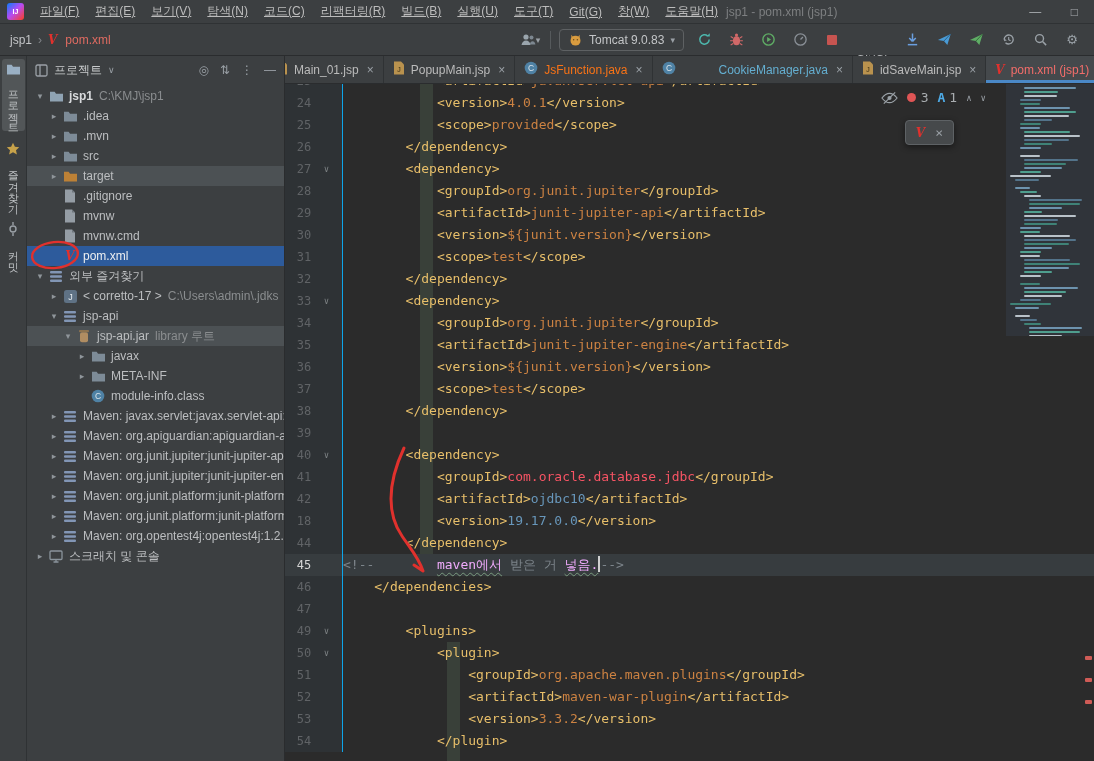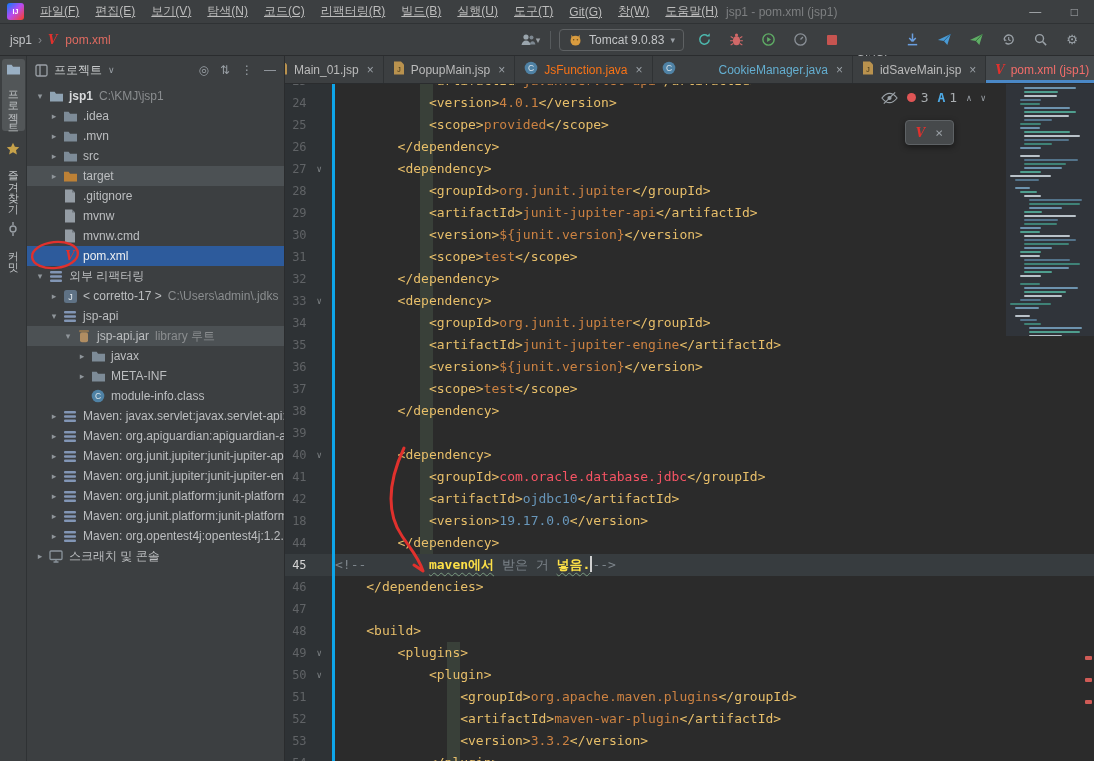--- a/index.html
+++ b/index.html
@@ -62,32 +62,32 @@
   .tab{display:flex;align-items:center;gap:6px;padding:0 9px;border-right:1px solid #2f3234;white-space:nowrap;}
   .tab.cut{margin-left:-18px;}
   .tab.active{background:#45494c;box-shadow:inset 0 -3px 0 #4a88c7;}
   .tab .close{color:#9aa0a6;font-size:12px;margin-left:2px;}
   .tab-overflow{margin-left:auto;padding:0 11px;display:flex;align-items:center;color:#9aa0a6;font-size:10px;}
 
   .editor{flex:1;position:relative;overflow:hidden;font-family:"DejaVu Sans Mono","Liberation Mono",monospace;font-size:13px;}
   .code-pane{position:absolute;top:-14px;left:0;right:0;z-index:2;}
   .row{display:flex;height:22px;line-height:22px;}
   .row.caret-row{background:#373c3f;}
-  .gutter{width:50px;flex:none;display:flex;background:#2e3235;border-right:3px solid #0ea5e9;}
+  .gutter{width:58px;flex:none;display:flex;background:#2e3235;border-right:1px solid #0ea5e9;}
   .row.caret-row .gutter{background:#373c3f;}
   .num{width:28px;text-align:right;color:#606366;font-size:12px;}
   .caret-row .num{color:#d4d4d4;}
   .fold{width:33px;text-align:center;color:#7c8184;font-size:9px;line-height:22px;}
   .codeln{flex:1;white-space:pre;color:#a9b7c6;}
   .s-tag{color:#e8bf6a}
   .s-txt{color:#cc8242}
   .s-err{color:#f75464}
   .s-val{color:#6897bb}
   .s-com{color:#7d858b}
-  .s-typ{color:#fde047;text-decoration:underline wavy #7a9a7e 1px;text-underline-offset:3px;font-weight:bold;}
+  .s-typ{color:#f0abfc;text-decoration:underline wavy #7a9a7e 1px;text-underline-offset:3px;}
   .caret{display:inline-block;width:2px;height:16px;background:#d0d0d0;vertical-align:-3px;}
 
   .iband{position:absolute;width:13px;background:rgba(110,140,110,.22);z-index:1;}
   .minimap{position:absolute;top:0;right:0;width:88px;height:252px;background:#30343a;z-index:3;padding:3px 3px 0 4px;overflow:hidden;}
   .mmbar{height:2px;margin-bottom:2px;border-radius:1px;}
   .insp{position:absolute;top:6px;right:108px;display:flex;align-items:center;gap:9px;z-index:5;color:#a9adb0;}
   .err-dot{width:9px;height:9px;border-radius:50%;background:#e05555;display:inline-block;margin-right:-4px;}
   .typo-a{color:#4eaae5;font-weight:bold;margin-right:-5px;}
   .chev{font-size:9px;color:#9aa0a6;}
   .mpop{position:absolute;top:36px;right:140px;background:#46494b;border:1px solid #5e6265;border-radius:4px;
@@ -341,21 +341,21 @@
         </div>
         <div class="trow" style="padding-left: 6px;">
           <span class="arrow">▾</span>
           <span class="ticon">
             <svg width="14" height="13" viewBox="0 0 14 13">
               <rect x="1" y="1" width="12" height="2.6" rx="1" fill="#8296b5"></rect>
               <rect x="1" y="5.2" width="12" height="2.6" rx="1" fill="#8296b5"></rect>
               <rect x="1" y="9.4" width="12" height="2.6" rx="1" fill="#8296b5"></rect>
             </svg>
           </span>
-          <span class="tlabel">외부 리팩터링</span>
+          <span class="tlabel">외부 즐겨찾기</span>
         </div>
         <div class="trow" style="padding-left: 20px;">
           <span class="arrow">▸</span>
           <span class="ticon">
             <svg width="13" height="13" viewBox="0 0 13 13">
               <rect width="13" height="13" rx="2.5" fill="#5f7285"></rect>
               <text x="6.5" y="10" font-size="9" text-anchor="middle" fill="#e6ebef" font-family="sans-serif">J</text>
             </svg>
           </span>
           <span class="tlabel">&lt; corretto-17 &gt;</span>
@@ -722,27 +722,20 @@
               <span class="fold"></span>
             </div>
             <div class="codeln" style="padding-left: 4ch;"><span class="s-tag">&lt;/dependencies&gt;</span></div>
           </div>
           <div class="row">
             <div class="gutter">
               <span class="num">47</span>
               <span class="fold"></span>
             </div>
             <div class="codeln" style="padding-left: 0ch;"></div>
-          </div>
-          <div class="row">
-            <div class="gutter">
-              <span class="num">48</span>
-              <span class="fold"></span>
-            </div>
-            <div class="codeln" style="padding-left: 4ch;"><span class="s-tag">&lt;build&gt;</span></div>
           </div>
           <div class="row">
             <div class="gutter">
               <span class="num">49</span>
               <span class="fold">∨</span>
             </div>
             <div class="codeln" style="padding-left: 8ch;"><span class="s-tag">&lt;plugins&gt;</span></div>
           </div>
           <div class="row">
             <div class="gutter">

